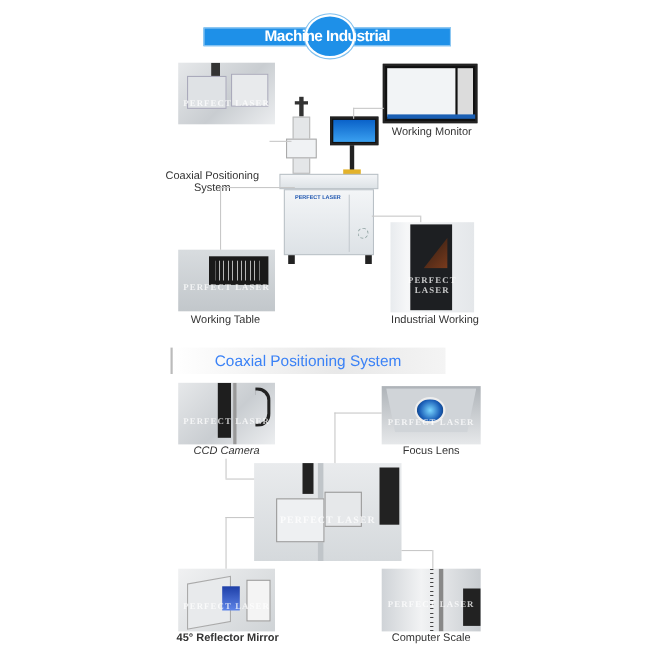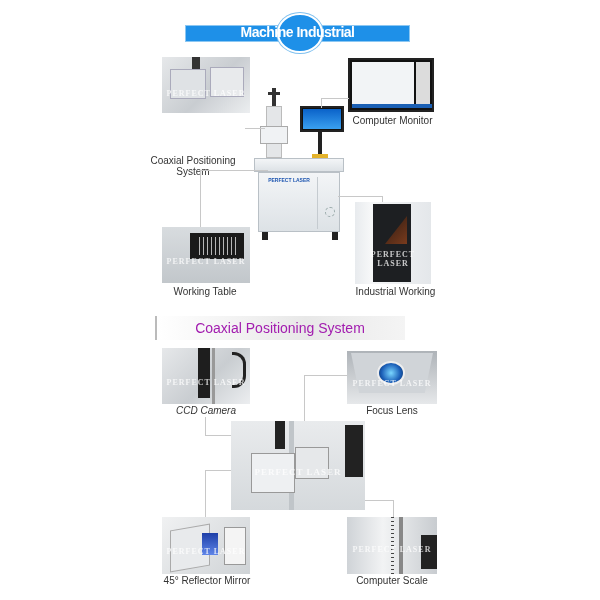--- a/index.html
+++ b/index.html
@@ -16,21 +16,21 @@
   .photo { background: linear-gradient(135deg, #e6e8ea 0%, #c9cdd1 55%, #eceef0 100%); overflow: hidden; }
   .watermark { position: absolute; left: 0; right: 0; text-align: center; color: rgba(255,255,255,0.75); font-weight: bold; font-size: 10px; letter-spacing: 1px; font-family: "Liberation Serif", serif; }
 
   .caption { color: #333333; font-size: 10px; text-align: center; line-height: 11px; }
 
   
   .line { background: #c8c8c8; }
 
   
   .sec2 { left: 155px; top: 316px; width: 250px; height: 24px; background: linear-gradient(90deg, #ffffff 0%, #e8e8e8 60%, #f4f4f4 100%); border-left: 2px solid #bbbbbb; }
-  .sec2-title { left: 155px; top: 320px; width: 250px; text-align: center; color: #a21caf; font-size: 14px; }
+  .sec2-title { left: 155px; top: 320px; width: 250px; text-align: center; color: #3b82f6; font-size: 14px; }
 
   
   .cabinet { background: linear-gradient(180deg, #f3f5f7 0%, #dde2e6 100%); border: 1px solid #b9c0c6; }
   .monitor { background: #111; border: 2px solid #222; }
   .screen-blue { background: linear-gradient(180deg, #0a62c9 0%, #3aa0f0 100%); }
 </style>
 </head>
 <body>
 
 <div class="abs banner"></div>
@@ -46,21 +46,21 @@
 <div class="abs caption" style="left:143px;top:115px;width:100px;margin-top:40px;">
   <div>Coaxial Positioning</div>
   <div>System</div>
 </div>
 
 <div class="abs monitor" style="left:348px;top:58px;width:86px;height:54px;">
   <div class="abs" style="left:2px;top:2px;width:62px;height:44px;background:#f2f4f6;"></div>
   <div class="abs" style="left:66px;top:2px;width:14px;height:44px;background:#dcdcdc;"></div>
   <div class="abs" style="left:2px;top:44px;width:80px;height:4px;background:#1a5fb4;"></div>
 </div>
-<div class="abs caption" style="left:350px;top:115px;width:85px;">Computer Monitor</div>
+<div class="abs caption" style="left:350px;top:115px;width:85px;">Working Monitor</div>
 
 <div class="abs" style="left:248px;top:88px;width:102px;height:160px;">
 
   <div class="abs" style="left:24px;top:0;width:4px;height:18px;background:#333;"></div>
   <div class="abs" style="left:20px;top:4px;width:12px;height:3px;background:#333;"></div>
   <div class="abs" style="left:18px;top:18px;width:16px;height:52px;background:#e4e6e8;border:1px solid #bbb;"></div>
   <div class="abs" style="left:12px;top:38px;width:28px;height:18px;background:#f0f2f4;border:1px solid #aaa;"></div>
 
   <div class="abs monitor" style="left:52px;top:18px;width:44px;height:26px;">
     <div class="abs screen-blue" style="left:1px;top:1px;width:38px;height:20px;"></div>
@@ -126,21 +126,21 @@
   <div class="abs" style="left:114px;top:4px;width:18px;height:52px;background:#222;"></div>
   <div class="watermark" style="top:46px;font-size:9px;">PERFECT LASER</div>
 </div>
 
 <div class="abs photo" style="left:162px;top:517px;width:88px;height:57px;background:linear-gradient(135deg,#f0f1f2,#cfd3d6);">
   <div class="abs" style="left:8px;top:10px;width:40px;height:42px;background:#e8eaec;border:1px solid #aaa;transform:skewY(-10deg);"></div>
   <div class="abs" style="left:40px;top:16px;width:16px;height:22px;background:linear-gradient(#1e3fa8,#5f85e8);"></div>
   <div class="abs" style="left:62px;top:10px;width:22px;height:38px;background:#f4f4f4;border:1px solid #999;"></div>
   <div class="watermark" style="top:30px;font-size:8px;">PERFECT LASER</div>
 </div>
-<div class="abs caption" style="left:158px;top:575px;width:98px;">45° Reflector Mirror</div>
+<div class="abs caption" style="left:158px;top:575px;width:98px;font-weight:bold;">45° Reflector Mirror</div>
 
 <div class="abs photo" style="left:347px;top:517px;width:90px;height:57px;background:linear-gradient(90deg,#cfd3d7,#f2f3f4 40%,#c8ccd0 100%);">
   <div class="abs" style="left:44px;top:0;width:3px;height:57px;background:repeating-linear-gradient(180deg,#444 0 1px,transparent 1px 4px);"></div>
   <div class="abs" style="left:52px;top:0;width:4px;height:57px;background:#888;"></div>
   <div class="abs" style="left:74px;top:18px;width:16px;height:34px;background:#222;"></div>
   <div class="watermark" style="top:28px;font-size:8px;">PERFECT LASER</div>
 </div>
 <div class="abs caption" style="left:347px;top:575px;width:90px;">Computer Scale</div>
 
 <div class="abs line" style="left:205px;top:417px;width:1px;height:18px;"></div>

